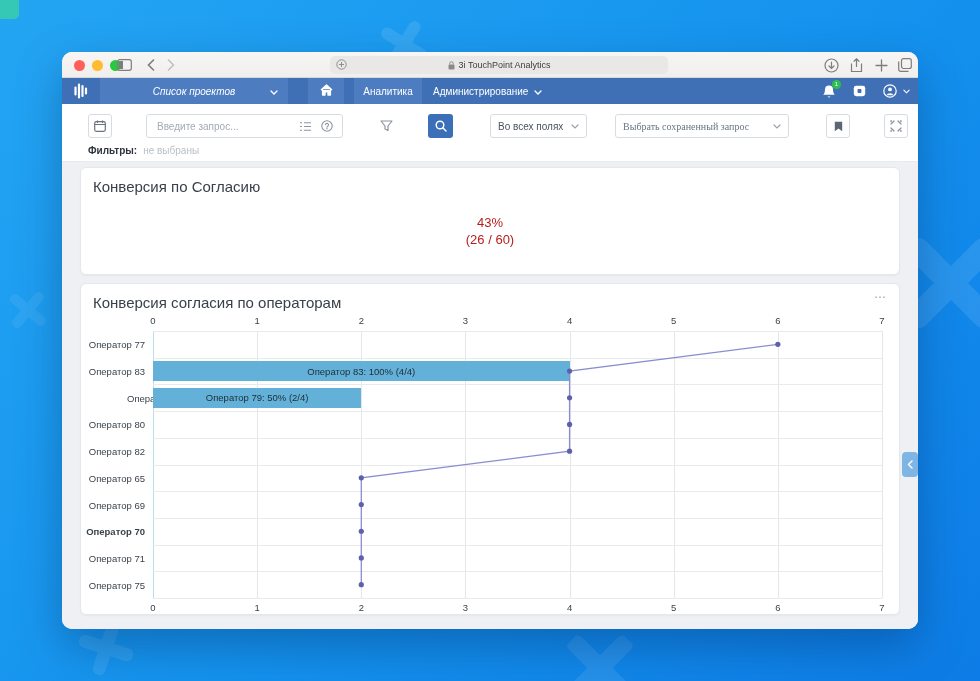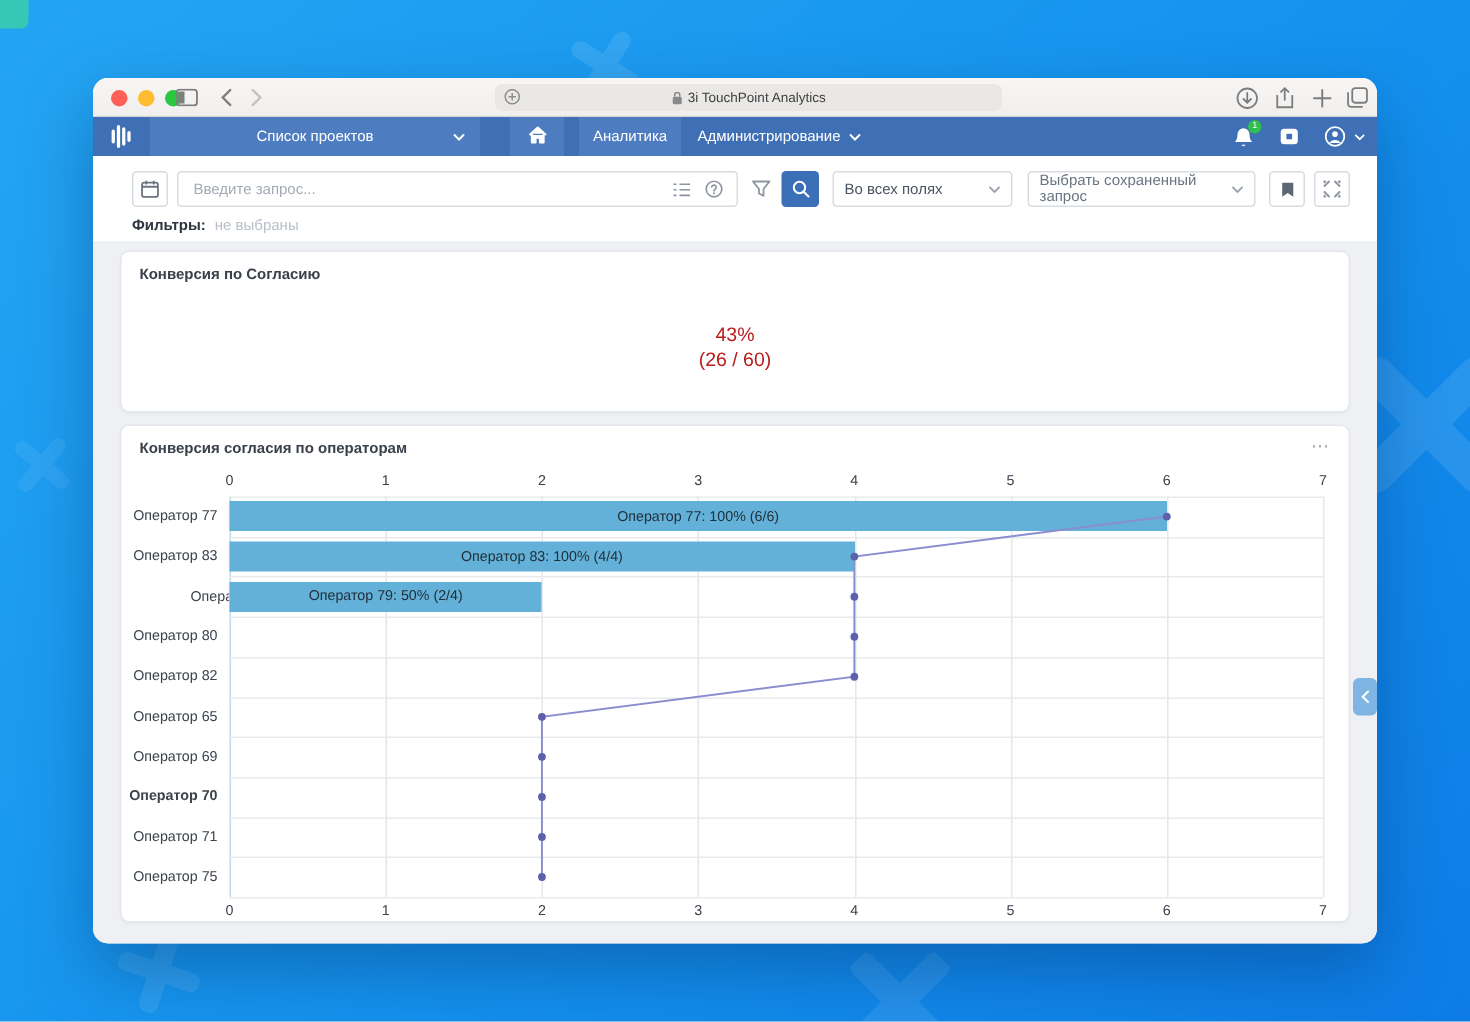--- a/index.html
+++ b/index.html
@@ -23,59 +23,59 @@
   .chrome-ic.dim { color:#c3c1c0; }
   .urlbar { position:absolute; left:268px; top:4px; width:338px; height:18px; background:#e9e8e6; border-radius:5px;
             display:flex; align-items:center; justify-content:center; font-size:9px; color:#3e3e3e; }
   .urlbar .pageic { position:absolute; left:6px; top:3px; color:#8e8e8e; }
   .urlbar .lock { color:#8a8a8a; margin-right:4px; display:inline-flex; }
 
   
   .navbar { position:relative; height:26px; background:#3f6fb4; display:flex; align-items:center; color:#fff; }
   .nav-logo { width:38px; display:flex; align-items:center; justify-content:center; }
   .nav-chip { background:#4e7cc0; height:26px; display:flex; align-items:center; justify-content:center; font-size:10px; }
-  .chip-project { width:220px; position:relative; }
+  .chip-project { width:188px; position:relative;font-style:italic; }
   .chip-project .chev { position:absolute; right:10px; }
   .chip-home { width:36px; margin-left:20px; }
   .chip-analytics { width:68px; margin-left:10px; }
   .nav-admin { margin-left:11px; font-size:10px; display:flex; align-items:center; gap:6px; }
   .nav-right { position:absolute; right:8px; top:0; height:26px; display:flex; align-items:center; gap:17px; }
   .bell-wrap { position:relative; display:flex; }
   .bell-badge { position:absolute; right:-5px; top:-4px; min-width:9px; height:9px; border-radius:5px; background:#2fbf4f;
                 color:#fff; font-size:6px; display:flex; align-items:center; justify-content:center; padding:0 1px; }
 
   
   .content { height:525px; background:#eef0f3; }
   .toolbar-strip { background:#fff; height:58px; position:relative; border-bottom:1px solid #e8eaed; }
-  .toolbar { position:absolute; left:26px; right:18px; top:10px; height:24px; display:flex; align-items:center; }
+  .toolbar { position:absolute; left:26px; right:18px; top:10px; height:24px; display:flex; align-items:center;gap:28px; }
   .tb-btn { width:24px; height:24px; border:1px solid #d8dce1; border-radius:3px; background:#fff;
             display:flex; align-items:center; justify-content:center; color:#6b7480; flex:none; }
   .tb-input { flex:1; height:24px; border:1px solid #d8dce1; border-radius:3px; background:#fff; margin-left:6px;
               display:flex; align-items:center; }
   .tb-input input { flex:1; border:none; outline:none; font-size:10px; color:#3f4650; padding:0 10px;
                     font-family:"Liberation Sans",sans-serif; background:transparent; }
   .tb-input input::placeholder { color:#a3abb5; }
   .in-ic { color:#8d95a1; display:flex; margin-right:9px; }
   .funnel { color:#8d95a1; margin:0 7px 0 9px; display:flex; flex:none; }
   .search-btn { width:25px; height:24px; background:#3b70b9; border-radius:3px; display:flex; align-items:center;
                 justify-content:center; color:#fff; flex:none; }
   .tb-select { height:24px; border:1px solid #d8dce1; border-radius:3px; background:#fff; display:flex; align-items:center;
                font-size:10px; padding:0 7px; color:#4a5360; justify-content:space-between; flex:none; }
-  .sel-scope { width:120px; margin-left:9px; }
-  .sel-saved { width:152px; margin-left:10px; color:#687584; }
+  .sel-scope { width:97px; margin-left:9px; }
+  .sel-saved { width:174px; color:#687584;font-family:Liberation Serif, serif; }
   .tb-select .chev { color:#9aa2ad; display:flex; }
   .bm-btn { margin-left:9px; color:#5d6773; }
   .exp-btn { margin-left:6px; color:#8d95a1; }
   .filters-row { position:absolute; left:26px; top:41px; font-size:10px; display:flex; gap:6px; }
   .filters-label { font-weight:bold; color:#2e353e; }
   .filters-value { color:#b9c0c9; }
 
   .cards-area { padding:5px 18px 0 18px; }
   .card { background:#fff; border:1px solid #e4e7eb; border-radius:6px; box-shadow:0 1px 2px rgba(20,30,50,.04); position:relative; }
-  .card-title { font-size:10px; font-weight:bold; color:#3a414b; padding:10px 12px 0 12px; }
+  .card-title { font-size:15px; font-weight:normal; color:#3a414b; padding:10px 12px 0 12px; }
   .card-consent { height:108px; margin-bottom:8px; }
   .consent-center { position:absolute; left:0; right:0; top:46px; text-align:center; font-size:13px; line-height:17px; }
   .card-operators { height:332px; }
   .more-menu { position:absolute; right:12px; top:6px; color:#9aa2ad; font-size:12px; letter-spacing:1px; }
 
   
   .chart { position:absolute; left:0; top:0; right:0; bottom:0; }
   .cat-labels { position:absolute; left:0; top:47px; width:64px; height:267px; }
   .cat-label { position:absolute; right:0; width:64px; text-align:right; font-size:9.5px; color:#3b424c; transform:translateY(-50%); white-space:nowrap; }
   .axis-row { position:absolute; left:72px; width:729px; height:12px; }
@@ -354,23 +354,20 @@
               <div class="hline" style="top: 26.7px;"></div>
               <div class="hline" style="top: 53.4px;"></div>
               <div class="hline" style="top: 80.1px;"></div>
               <div class="hline" style="top: 106.8px;"></div>
               <div class="hline" style="top: 133.5px;"></div>
               <div class="hline" style="top: 160.2px;"></div>
               <div class="hline" style="top: 186.9px;"></div>
               <div class="hline" style="top: 213.6px;"></div>
               <div class="hline" style="top: 240.3px;"></div>
               <div class="hline" style="top: 267px;"></div>
-              <div class="bar" style="left: 0px; width: 624.857px; top: 3.35px; background: rgb(99, 177, 216);">
-                <span class="bar-label">Оператор 77: 100% (6/6)</span>
-              </div>
               <div class="bar" style="left: 0px; width: 416.571px; top: 30.05px; background: rgb(99, 177, 216);">
                 <span class="bar-label">Оператор 83: 100% (4/4)</span>
               </div>
               <div class="bar" style="left: 0px; width: 208.286px; top: 56.75px; background: rgb(99, 177, 216);">
                 <span class="bar-label">Оператор 79: 50% (2/4)</span>
               </div>
               <svg width="729" height="267">
                 <polyline points="624.8571428571428,13.35 416.57142857142856,40.05 416.57142857142856,66.75 416.57142857142856,93.45 416.57142857142856,120.14999999999999 208.28571428571428,146.85 208.28571428571428,173.54999999999998 208.28571428571428,200.25 208.28571428571428,226.95 208.28571428571428,253.65" fill="none" stroke="#8a8dd0" stroke-width="1.3"></polyline>
                 <circle cx="624.8571428571428" cy="13.35" r="2.6" fill="#5d60aa"></circle>
                 <circle cx="416.57142857142856" cy="40.05" r="2.6" fill="#5d60aa"></circle>

